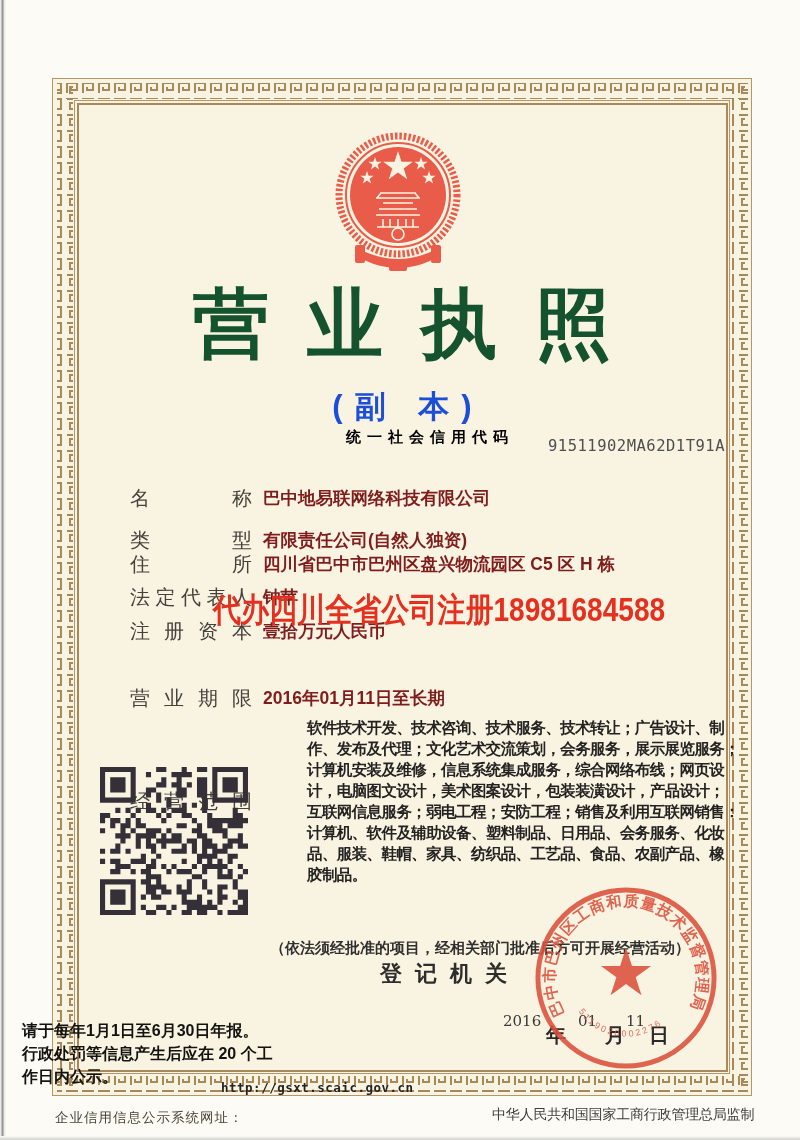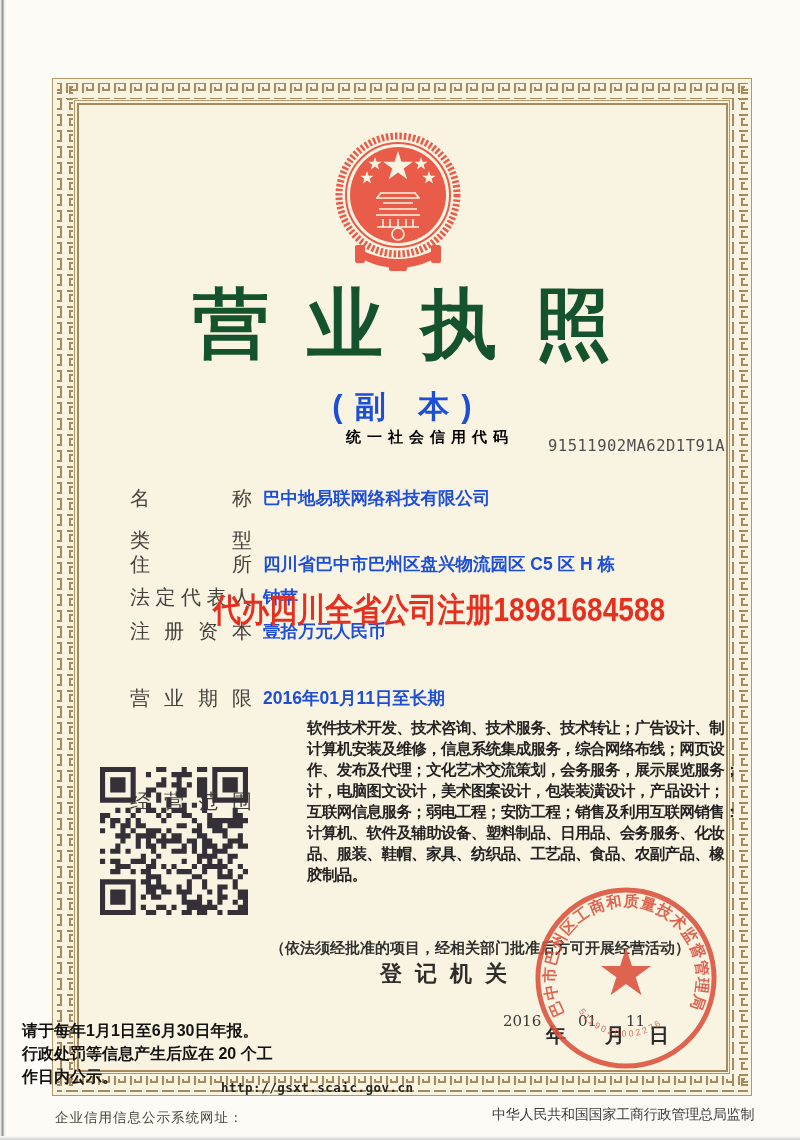--- a/index.html
+++ b/index.html
@@ -20,21 +20,21 @@
   .subtitle{position:absolute;left:52px;top:386px;width:700px;text-align:center;
     font-size:31px;font-weight:bold;color:#1d4ed8;letter-spacing:12px;text-indent:12px;}
   .credit-label{position:absolute;left:346px;top:428px;font-size:15px;color:#000000;
     font-weight:bold;letter-spacing:6px;}
   .credit-code{position:absolute;left:548px;top:437px;font-size:15.5px;color:#4f4f4f;
     font-family:"DejaVu Sans Mono",monospace;letter-spacing:0.5px;}
 
   .field-row{position:absolute;left:130px;width:580px;display:flex;align-items:center;}
   .field-label{display:block;width:122px;flex:none;font-size:20px;color:#45423c;
     text-align:justify;text-align-last:justify;line-height:24px;}
-  .field-value{margin-left:11px;font-size:17.5px;font-weight:bold;color:#1d4ed8;line-height:24px;}
+  .field-value{margin-left:11px;font-size:17.5px;font-weight:bold;color:#7f1d1d;line-height:24px;}
   .scope-lines{margin-left:11px;width:442px;}
   .scope-line{font-size:15.5px;font-weight:bold;color:#242322;line-height:21px;letter-spacing:-0.6px;white-space:nowrap;margin-left:44px;}
 
   .qr{position:absolute;left:100px;top:767px;width:148px;height:148px;}
 
   .approval-note{position:absolute;left:270px;top:939px;width:450px;font-size:15px;
     font-weight:bold;color:#30302e;white-space:nowrap;}
   .registry{position:absolute;left:380px;top:959px;font-size:22px;font-weight:bold;
     color:#2e2d2b;letter-spacing:13px;}
 
@@ -113,20 +113,21 @@
     <div class="subtitle">(副 本)</div>
     <div class="credit-label">统一社会信用代码</div>
     <div class="credit-code">91511902MA62D1T91A</div>
 
     <div class="field-row" style="top:486px">
       <span class="field-label">名称</span>
       <span class="field-value">巴中地易联网络科技有限公司</span>
     </div>
     <div class="field-row" style="top:528px">
       <span class="field-label">类型</span>
+      <span class="field-value">有限责任公司(自然人独资)</span>
     </div>
     <div class="field-row" style="top:552px">
       <span class="field-label">住所</span>
       <span class="field-value">四川省巴中市巴州区盘兴物流园区 C5 区 H 栋</span>
     </div>
     <div class="field-row" style="top:585px">
       <span class="field-label">法定代表人</span>
       <span class="field-value">钟苹</span>
     </div>
     <div class="field-row" style="top:619px">
@@ -134,22 +135,22 @@
       <span class="field-value">壹拾万元人民币</span>
     </div>
     <div class="field-row" style="top:686px">
       <span class="field-label">营业期限</span>
       <span class="field-value">2016年01月11日至长期</span>
     </div>
     <div class="field-row" style="top:717px">
       <span class="field-label">经营范围</span>
       <span class="scope-lines">
         <span class="scope-line" style="display:block">软件技术开发、技术咨询、技术服务、技术转让；广告设计、制</span>
+        <span class="scope-line" style="display:block">作、发布及代理；文化艺术交流策划，会务服务，展示展览服务；</span>
         <span class="scope-line" style="display:block">计算机安装及维修，信息系统集成服务，综合网络布线；网页设</span>
-        <span class="scope-line" style="display:block">作、发布及代理；文化艺术交流策划，会务服务，展示展览服务；</span>
         <span class="scope-line" style="display:block">计，电脑图文设计，美术图案设计，包装装潢设计，产品设计；</span>
         <span class="scope-line" style="display:block">互联网信息服务；弱电工程；安防工程；销售及利用互联网销售：</span>
         <span class="scope-line" style="display:block">计算机、软件及辅助设备、塑料制品、日用品、会务服务、化妆</span>
         <span class="scope-line" style="display:block">品、服装、鞋帽、家具、纺织品、工艺品、食品、农副产品、橡</span>
         <span class="scope-line" style="display:block">胶制品。</span>
       </span>
     </div>
 
     <svg id="qr-svg" class="qr" viewBox="0 0 145 145">
         <path d="M0 0h5v5h-5zM5 0h5v5h-5zM10 0h5v5h-5zM15 0h5v5h-5zM20 0h5v5h-5zM25 0h5v5h-5zM30 0h5v5h-5zM0 5h5v5h-5zM30 5h5v5h-5zM0 10h5v5h-5zM10 10h5v5h-5zM15 10h5v5h-5zM20 10h5v5h-5zM30 10h5v5h-5zM0 15h5v5h-5zM10 15h5v5h-5zM15 15h5v5h-5zM20 15h5v5h-5zM30 15h5v5h-5zM0 20h5v5h-5zM10 20h5v5h-5zM15 20h5v5h-5zM20 20h5v5h-5zM30 20h5v5h-5zM0 25h5v5h-5zM30 25h5v5h-5zM0 30h5v5h-5zM5 30h5v5h-5zM10 30h5v5h-5zM15 30h5v5h-5zM20 30h5v5h-5zM25 30h5v5h-5zM30 30h5v5h-5zM110 0h5v5h-5zM115 0h5v5h-5zM120 0h5v5h-5zM125 0h5v5h-5zM130 0h5v5h-5zM135 0h5v5h-5zM140 0h5v5h-5zM110 5h5v5h-5zM140 5h5v5h-5zM110 10h5v5h-5zM120 10h5v5h-5zM125 10h5v5h-5zM130 10h5v5h-5zM140 10h5v5h-5zM110 15h5v5h-5zM120 15h5v5h-5zM125 15h5v5h-5zM130 15h5v5h-5zM140 15h5v5h-5zM110 20h5v5h-5zM120 20h5v5h-5zM125 20h5v5h-5zM130 20h5v5h-5zM140 20h5v5h-5zM110 25h5v5h-5zM140 25h5v5h-5zM110 30h5v5h-5zM115 30h5v5h-5zM120 30h5v5h-5zM125 30h5v5h-5zM130 30h5v5h-5zM135 30h5v5h-5zM140 30h5v5h-5zM0 110h5v5h-5zM5 110h5v5h-5zM10 110h5v5h-5zM15 110h5v5h-5zM20 110h5v5h-5zM25 110h5v5h-5zM30 110h5v5h-5zM0 115h5v5h-5zM30 115h5v5h-5zM0 120h5v5h-5zM10 120h5v5h-5zM15 120h5v5h-5zM20 120h5v5h-5zM30 120h5v5h-5zM0 125h5v5h-5zM10 125h5v5h-5zM15 125h5v5h-5zM20 125h5v5h-5zM30 125h5v5h-5zM0 130h5v5h-5zM10 130h5v5h-5zM15 130h5v5h-5zM20 130h5v5h-5zM30 130h5v5h-5zM0 135h5v5h-5zM30 135h5v5h-5zM0 140h5v5h-5zM5 140h5v5h-5zM10 140h5v5h-5zM15 140h5v5h-5zM20 140h5v5h-5zM25 140h5v5h-5zM30 140h5v5h-5zM55 0h5v5h-5zM60 0h5v5h-5zM80 0h5v5h-5zM95 0h5v5h-5zM100 0h5v5h-5zM45 5h5v5h-5zM70 5h5v5h-5zM75 5h5v5h-5zM80 5h5v5h-5zM85 5h5v5h-5zM60 10h5v5h-5zM75 10h5v5h-5zM95 10h5v5h-5zM100 10h5v5h-5zM55 15h5v5h-5zM60 15h5v5h-5zM70 15h5v5h-5zM75 15h5v5h-5zM85 15h5v5h-5zM95 15h5v5h-5zM100 15h5v5h-5zM45 20h5v5h-5zM50 20h5v5h-5zM75 20h5v5h-5zM80 20h5v5h-5zM95 20h5v5h-5zM100 20h5v5h-5zM45 25h5v5h-5zM55 25h5v5h-5zM75 25h5v5h-5zM80 25h5v5h-5zM95 25h5v5h-5zM100 25h5v5h-5zM55 30h5v5h-5zM65 30h5v5h-5zM100 30h5v5h-5zM45 35h5v5h-5zM65 35h5v5h-5zM80 35h5v5h-5zM90 35h5v5h-5zM100 35h5v5h-5zM15 40h5v5h-5zM25 40h5v5h-5zM35 40h5v5h-5zM45 40h5v5h-5zM50 40h5v5h-5zM60 40h5v5h-5zM70 40h5v5h-5zM75 40h5v5h-5zM80 40h5v5h-5zM100 40h5v5h-5zM130 40h5v5h-5zM0 45h5v5h-5zM5 45h5v5h-5zM30 45h5v5h-5zM55 45h5v5h-5zM65 45h5v5h-5zM80 45h5v5h-5zM85 45h5v5h-5zM105 45h5v5h-5zM130 45h5v5h-5zM135 45h5v5h-5zM0 50h5v5h-5zM10 50h5v5h-5zM15 50h5v5h-5zM25 50h5v5h-5zM35 50h5v5h-5zM60 50h5v5h-5zM90 50h5v5h-5zM105 50h5v5h-5zM110 50h5v5h-5zM115 50h5v5h-5zM120 50h5v5h-5zM125 50h5v5h-5zM130 50h5v5h-5zM135 50h5v5h-5zM140 50h5v5h-5zM10 55h5v5h-5zM20 55h5v5h-5zM25 55h5v5h-5zM35 55h5v5h-5zM40 55h5v5h-5zM75 55h5v5h-5zM80 55h5v5h-5zM95 55h5v5h-5zM105 55h5v5h-5zM110 55h5v5h-5zM115 55h5v5h-5zM125 55h5v5h-5zM130 55h5v5h-5zM135 55h5v5h-5zM0 60h5v5h-5zM20 60h5v5h-5zM30 60h5v5h-5zM45 60h5v5h-5zM50 60h5v5h-5zM55 60h5v5h-5zM65 60h5v5h-5zM90 60h5v5h-5zM95 60h5v5h-5zM110 60h5v5h-5zM115 60h5v5h-5zM120 60h5v5h-5zM15 65h5v5h-5zM20 65h5v5h-5zM25 65h5v5h-5zM35 65h5v5h-5zM40 65h5v5h-5zM45 65h5v5h-5zM50 65h5v5h-5zM60 65h5v5h-5zM70 65h5v5h-5zM75 65h5v5h-5zM95 65h5v5h-5zM100 65h5v5h-5zM120 65h5v5h-5zM135 65h5v5h-5zM20 70h5v5h-5zM35 70h5v5h-5zM45 70h5v5h-5zM55 70h5v5h-5zM60 70h5v5h-5zM65 70h5v5h-5zM70 70h5v5h-5zM75 70h5v5h-5zM85 70h5v5h-5zM90 70h5v5h-5zM100 70h5v5h-5zM105 70h5v5h-5zM125 70h5v5h-5zM130 70h5v5h-5zM135 70h5v5h-5zM15 75h5v5h-5zM35 75h5v5h-5zM45 75h5v5h-5zM50 75h5v5h-5zM60 75h5v5h-5zM80 75h5v5h-5zM90 75h5v5h-5zM100 75h5v5h-5zM105 75h5v5h-5zM110 75h5v5h-5zM120 75h5v5h-5zM125 75h5v5h-5zM135 75h5v5h-5zM140 75h5v5h-5zM0 80h5v5h-5zM10 80h5v5h-5zM15 80h5v5h-5zM25 80h5v5h-5zM50 80h5v5h-5zM70 80h5v5h-5zM75 80h5v5h-5zM80 80h5v5h-5zM90 80h5v5h-5zM100 80h5v5h-5zM110 80h5v5h-5zM115 80h5v5h-5zM120 80h5v5h-5zM40 85h5v5h-5zM55 85h5v5h-5zM95 85h5v5h-5zM100 85h5v5h-5zM105 85h5v5h-5zM110 85h5v5h-5zM125 85h5v5h-5zM130 85h5v5h-5zM0 90h5v5h-5zM10 90h5v5h-5zM15 90h5v5h-5zM30 90h5v5h-5zM35 90h5v5h-5zM40 90h5v5h-5zM50 90h5v5h-5zM80 90h5v5h-5zM95 90h5v5h-5zM105 90h5v5h-5zM115 90h5v5h-5zM125 90h5v5h-5zM15 95h5v5h-5zM20 95h5v5h-5zM25 95h5v5h-5zM45 95h5v5h-5zM50 95h5v5h-5zM60 95h5v5h-5zM70 95h5v5h-5zM90 95h5v5h-5zM100 95h5v5h-5zM105 95h5v5h-5zM110 95h5v5h-5zM115 95h5v5h-5zM120 95h5v5h-5zM135 95h5v5h-5zM10 100h5v5h-5zM15 100h5v5h-5zM30 100h5v5h-5zM40 100h5v5h-5zM45 100h5v5h-5zM65 100h5v5h-5zM75 100h5v5h-5zM80 100h5v5h-5zM85 100h5v5h-5zM100 100h5v5h-5zM115 100h5v5h-5zM125 100h5v5h-5zM140 100h5v5h-5zM45 105h5v5h-5zM50 105h5v5h-5zM55 105h5v5h-5zM90 105h5v5h-5zM95 105h5v5h-5zM115 105h5v5h-5zM120 105h5v5h-5zM125 105h5v5h-5zM135 105h5v5h-5zM40 110h5v5h-5zM45 110h5v5h-5zM55 110h5v5h-5zM85 110h5v5h-5zM100 110h5v5h-5zM130 110h5v5h-5zM45 115h5v5h-5zM50 115h5v5h-5zM55 115h5v5h-5zM60 115h5v5h-5zM75 115h5v5h-5zM85 115h5v5h-5zM100 115h5v5h-5zM115 115h5v5h-5zM120 115h5v5h-5zM130 115h5v5h-5zM45 120h5v5h-5zM50 120h5v5h-5zM60 120h5v5h-5zM65 120h5v5h-5zM75 120h5v5h-5zM80 120h5v5h-5zM85 120h5v5h-5zM105 120h5v5h-5zM115 120h5v5h-5zM135 120h5v5h-5zM140 120h5v5h-5zM40 125h5v5h-5zM50 125h5v5h-5zM55 125h5v5h-5zM80 125h5v5h-5zM95 125h5v5h-5zM115 125h5v5h-5zM120 125h5v5h-5zM135 125h5v5h-5zM140 125h5v5h-5zM80 130h5v5h-5zM85 130h5v5h-5zM90 130h5v5h-5zM95 130h5v5h-5zM105 130h5v5h-5zM115 130h5v5h-5zM130 130h5v5h-5zM140 130h5v5h-5zM40 135h5v5h-5zM55 135h5v5h-5zM60 135h5v5h-5zM70 135h5v5h-5zM85 135h5v5h-5zM90 135h5v5h-5zM95 135h5v5h-5zM100 135h5v5h-5zM105 135h5v5h-5zM110 135h5v5h-5zM135 135h5v5h-5zM140 135h5v5h-5zM45 140h5v5h-5zM50 140h5v5h-5zM65 140h5v5h-5zM80 140h5v5h-5zM85 140h5v5h-5zM95 140h5v5h-5zM100 140h5v5h-5zM115 140h5v5h-5zM125 140h5v5h-5zM130 140h5v5h-5zM135 140h5v5h-5zM140 140h5v5h-5z" fill="#352f38"></path>

